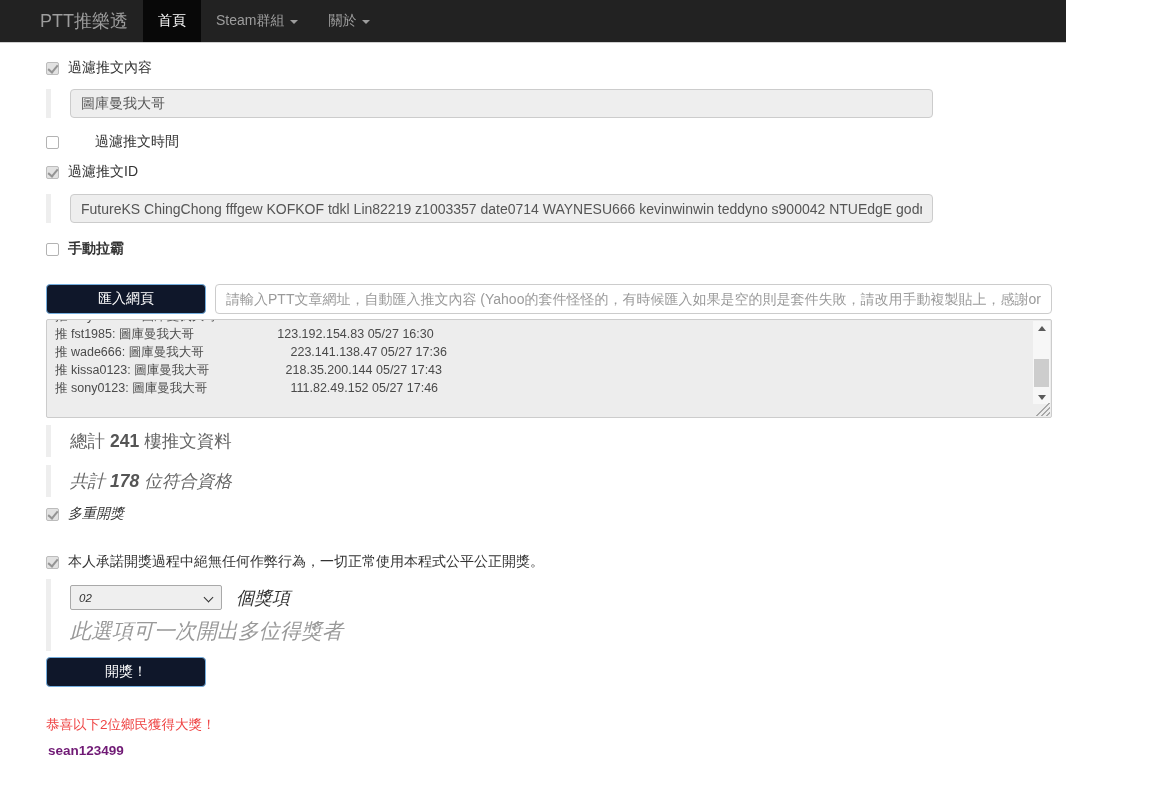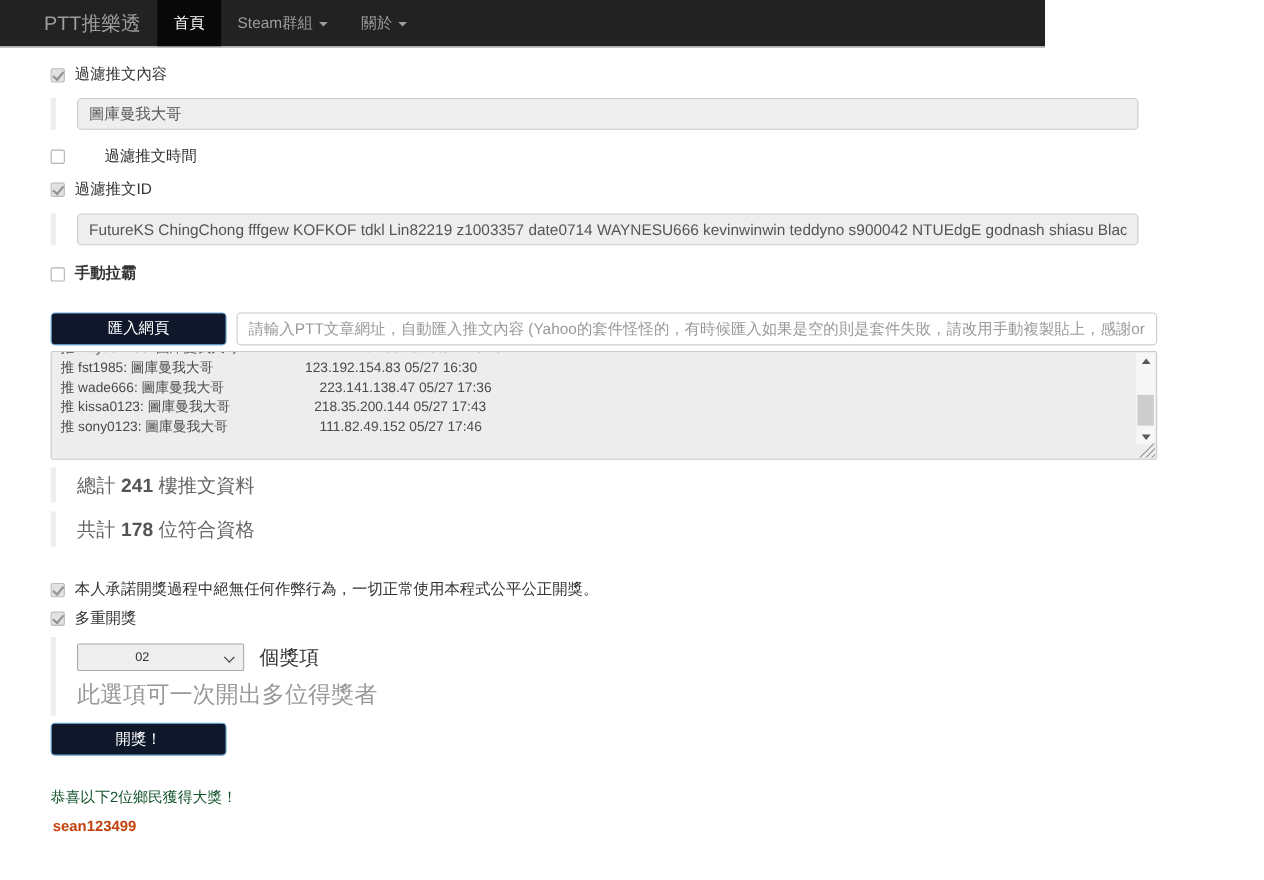--- a/index.html
+++ b/index.html
@@ -5,21 +5,21 @@
   * { box-sizing: border-box; }
   html,body { margin:0; padding:0; background:#fff; }
   body {
     width:1149px; height:800px; overflow:hidden;
     font-family:"Liberation Sans", sans-serif;
     color:#333; font-size:14px;
   }
 
   
   .navbar {
-    width:950px; height:43px; background:#222222;
+    width:1066px; height:43px; background:#222222;
     display:flex; align-items:stretch;
     border-bottom:1px solid #cfcfcf;
   }
   .brand {
     color:#9d9d9d; font-size:18px; display:flex; align-items:center;
     padding:0 15px; margin-left:25px; cursor:pointer;
   }
   .nav-item {
     color:#9d9d9d; font-size:14px; display:flex; align-items:center;
     padding:0 15px; cursor:pointer; gap:6px;
@@ -44,21 +44,21 @@
     content:""; position:absolute; left:3px; top:0px;
     width:4px; height:8px;
     border:solid #949494; border-width:0 2px 2px 0;
     transform:rotate(40deg);
   }
   .cb-label { font-size:14px; color:#333; }
 
   .bq { border-left:5px solid #eeeeee; padding:0 0 0 19px; }
 
   .gray-input {
-    width:965px; height:29px; background:#eeeeee; color:#555;
+    width:863px; height:29px; background:#eeeeee; color:#555;
     border:1px solid #cccccc; border-radius:4px; padding:4px 10px;
     font-size:14px; font-family:inherit; outline:none;
   }
 
   .import-row { display:flex; gap:9px; }
   .btn-blue {
     width:160px; height:30px; background:#0f172a; color:#ffffff;
     border:1px solid #74addd; border-radius:4px; font-size:14px;
     font-family:inherit; cursor:pointer;
   }
@@ -99,38 +99,38 @@
   .total-line { font-size:17.5px; color:#666; padding-top:4px; padding-bottom:4px; }
   .total-line b { color:#555; margin:0 5px; }
 
   
   .select-row { display:flex; align-items:center; gap:14px; }
   .fake-select {
     position:relative; width:152px; height:25px; background:#efefef;
     border:1px solid #a9a9a9; border-radius:2px;
     display:flex; align-items:center; padding:0 8px; cursor:pointer;
   }
-  .fake-select .val { font-size:11.5px; color:#333;margin-left:44px; }
+  .fake-select .val { font-size:11.5px; color:#333; }
   .sel-chevron {
     position:absolute; right:9px; top:8px; width:7px; height:7px;
     border-left:1.6px solid #333; border-bottom:1.6px solid #333;
     transform:rotate(-45deg);
   }
   .unit-label { font-size:18px; color:#333; }
   .hint { font-size:21px; color:#999; margin-top:7px; }
 
   
-  .congrats { font-size:13.5px; color:#14532d; }
+  .congrats { font-size:13.5px; color:#ef4444; }
   .winners { display:flex; margin-top:9px; }
-  .winner { width:252px; font-weight:bold; font-size:13.5px; color:#c2410c; }
+  .winner { width:252px; font-weight:bold; font-size:13.5px; color:#701a75; }
 
   
   .mt16{margin-top:16px;} .mt12{margin-top:12px;} .mt15{margin-top:15px;gap:36px;}
   .mt13{margin-top:13px;} .mt17{margin-top:17px;font-weight:bold;} .mt26{margin-top:26px;}
-  .mt5{margin-top:5px;} .mt7{margin-top:7px;} .mt8{margin-top:8px;}
+  .mt5{margin-top:5px;} .mt7{margin-top:7px;} .mt8{margin-top:8px;font-style:italic;}
   .mt30{margin-top:30px;} .mt6{margin-top:6px;} .mt29{margin-top:29px;}
 </style>
 </head>
 <body>
 
 <div class="navbar">
   <div class="brand">PTT推樂透</div>
   <div class="nav-item active">
     <span>首頁</span>
   </div>
@@ -205,29 +205,29 @@
 
   
   <div class="bq mt7">
     <div class="total-line"><span>總計</span><b>241</b><span>樓推文資料</span></div>
   </div>
   <div class="bq mt8">
     <div class="total-line"><span>共計</span><b>178</b><span>位符合資格</span></div>
   </div>
 
   
+  <div class="cb-row mt8">
+    <span class="cb on"></span>
+    <span class="cb-label">多重開獎</span>
+  </div>
+
+  
   <div class="cb-row mt30">
     <span class="cb on"></span>
     <span class="cb-label">本人承諾開獎過程中絕無任何作弊行為，一切正常使用本程式公平公正開獎。</span>
-  </div>
-
-  
-  <div class="cb-row mt8">
-    <span class="cb on"></span>
-    <span class="cb-label">多重開獎</span>
   </div>
   <div class="bq mt8" style="padding-top:6px; padding-bottom:6px;">
     <div class="select-row">
       <div class="fake-select">
         <span class="val">02</span>
         <span class="sel-chevron"></span>
       </div>
       <span class="unit-label">個獎項</span>
     </div>
     <div class="hint">此選項可一次開出多位得獎者</div>

